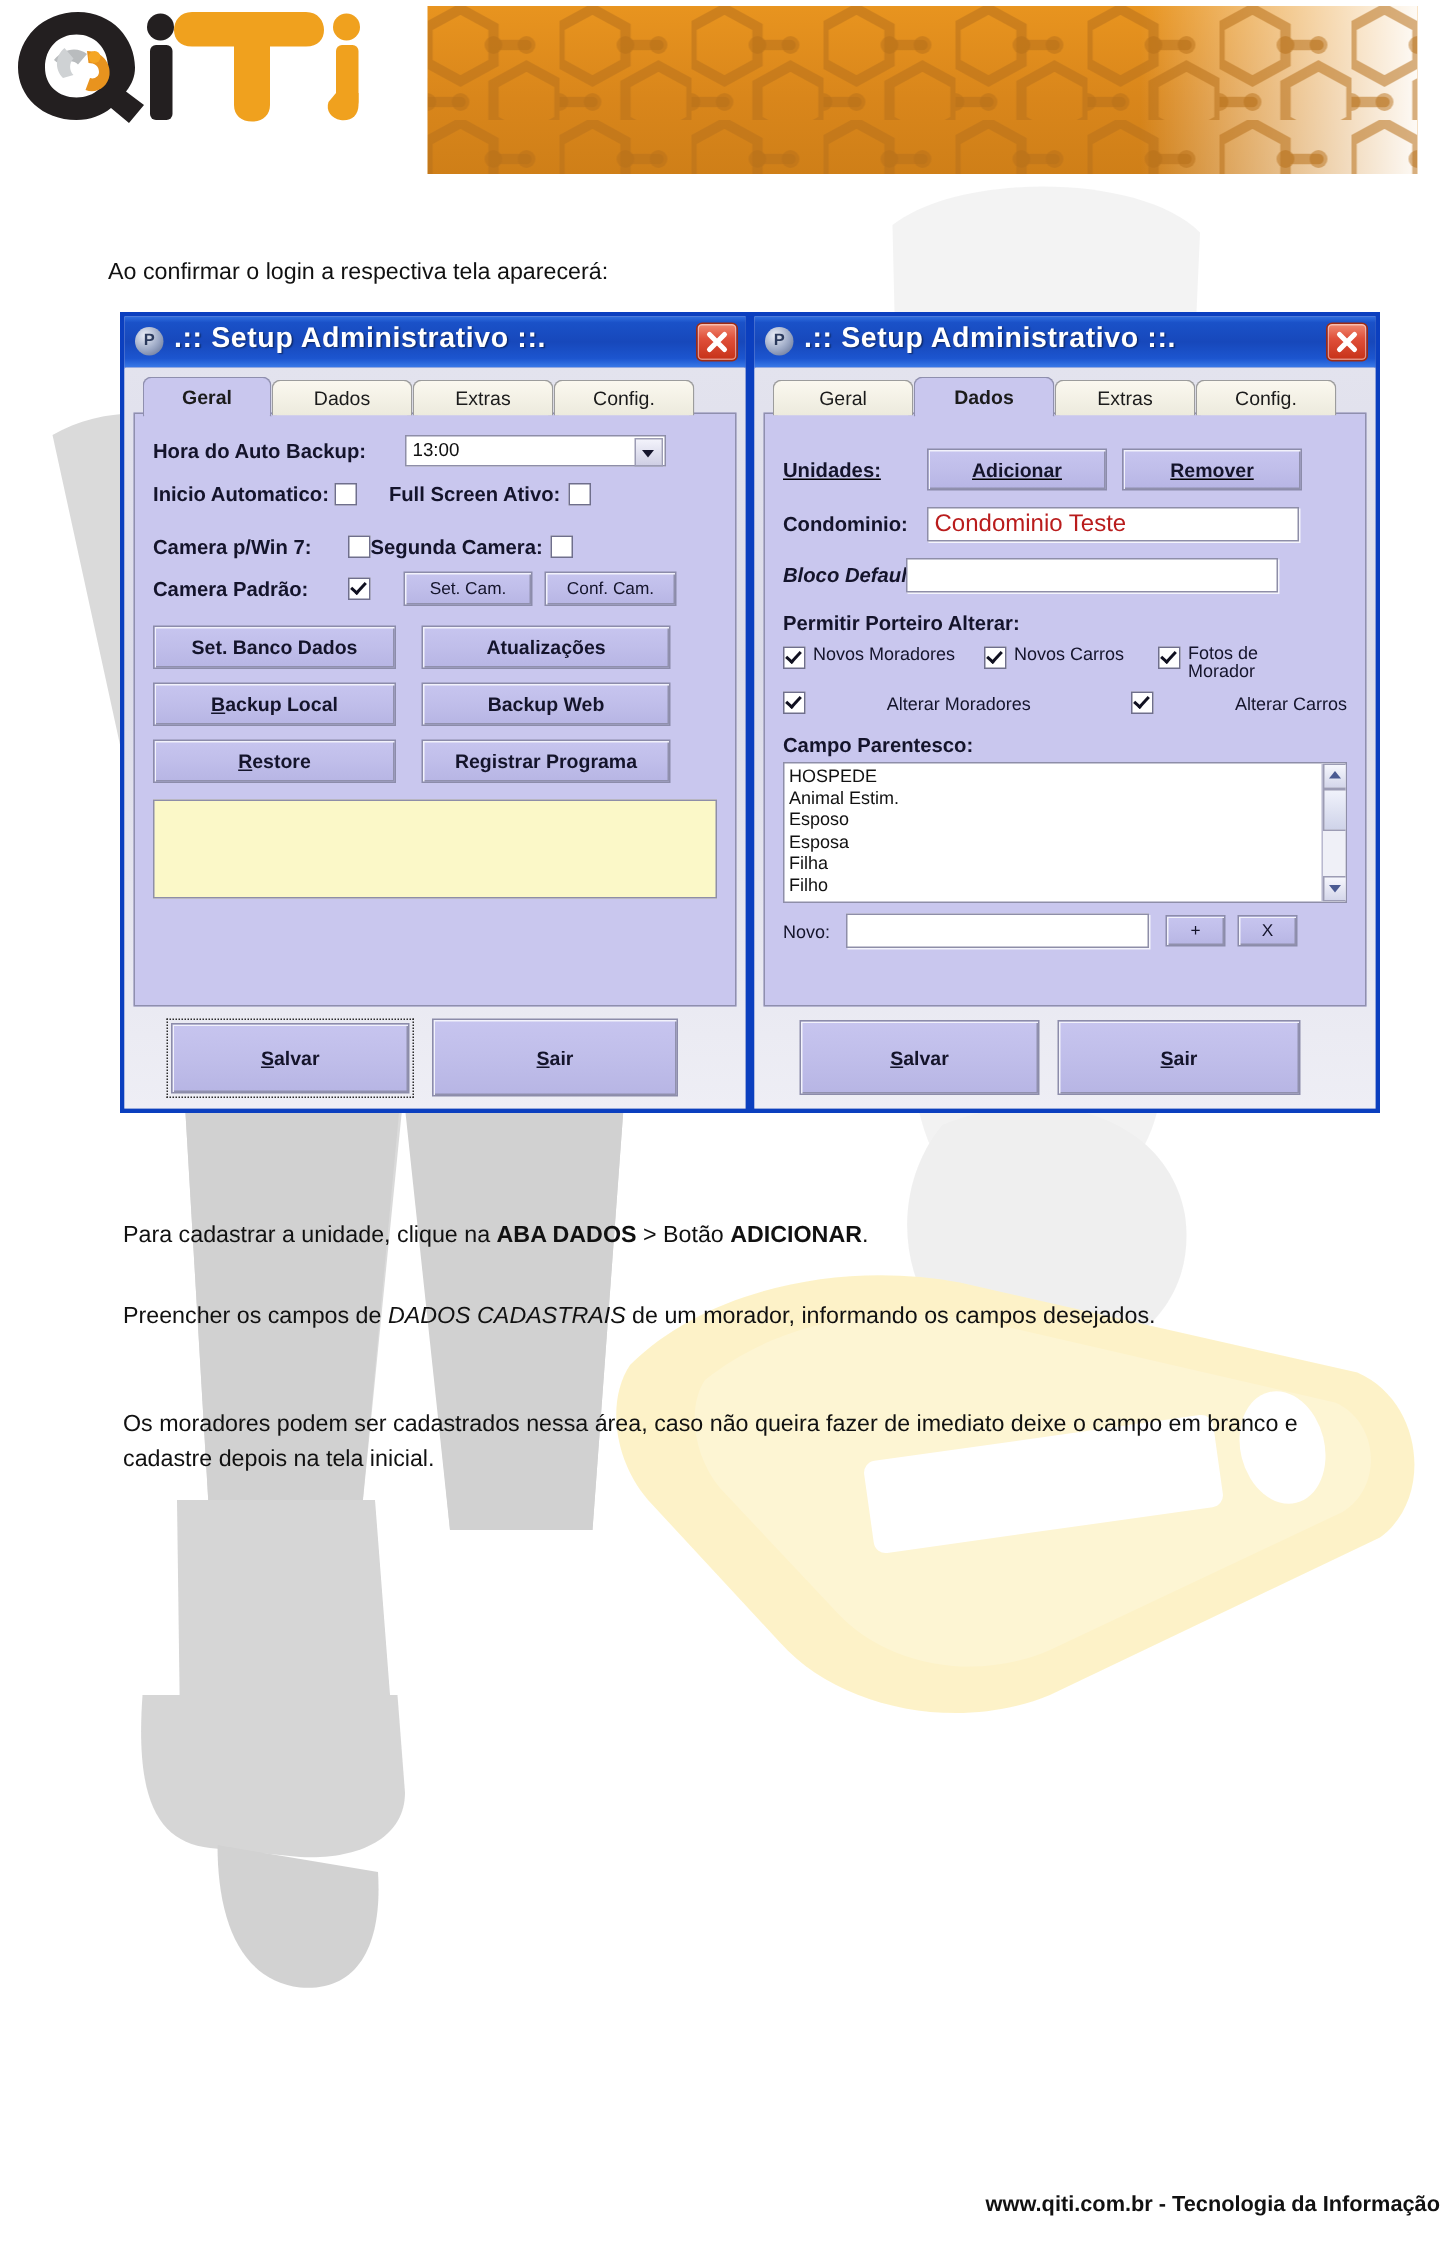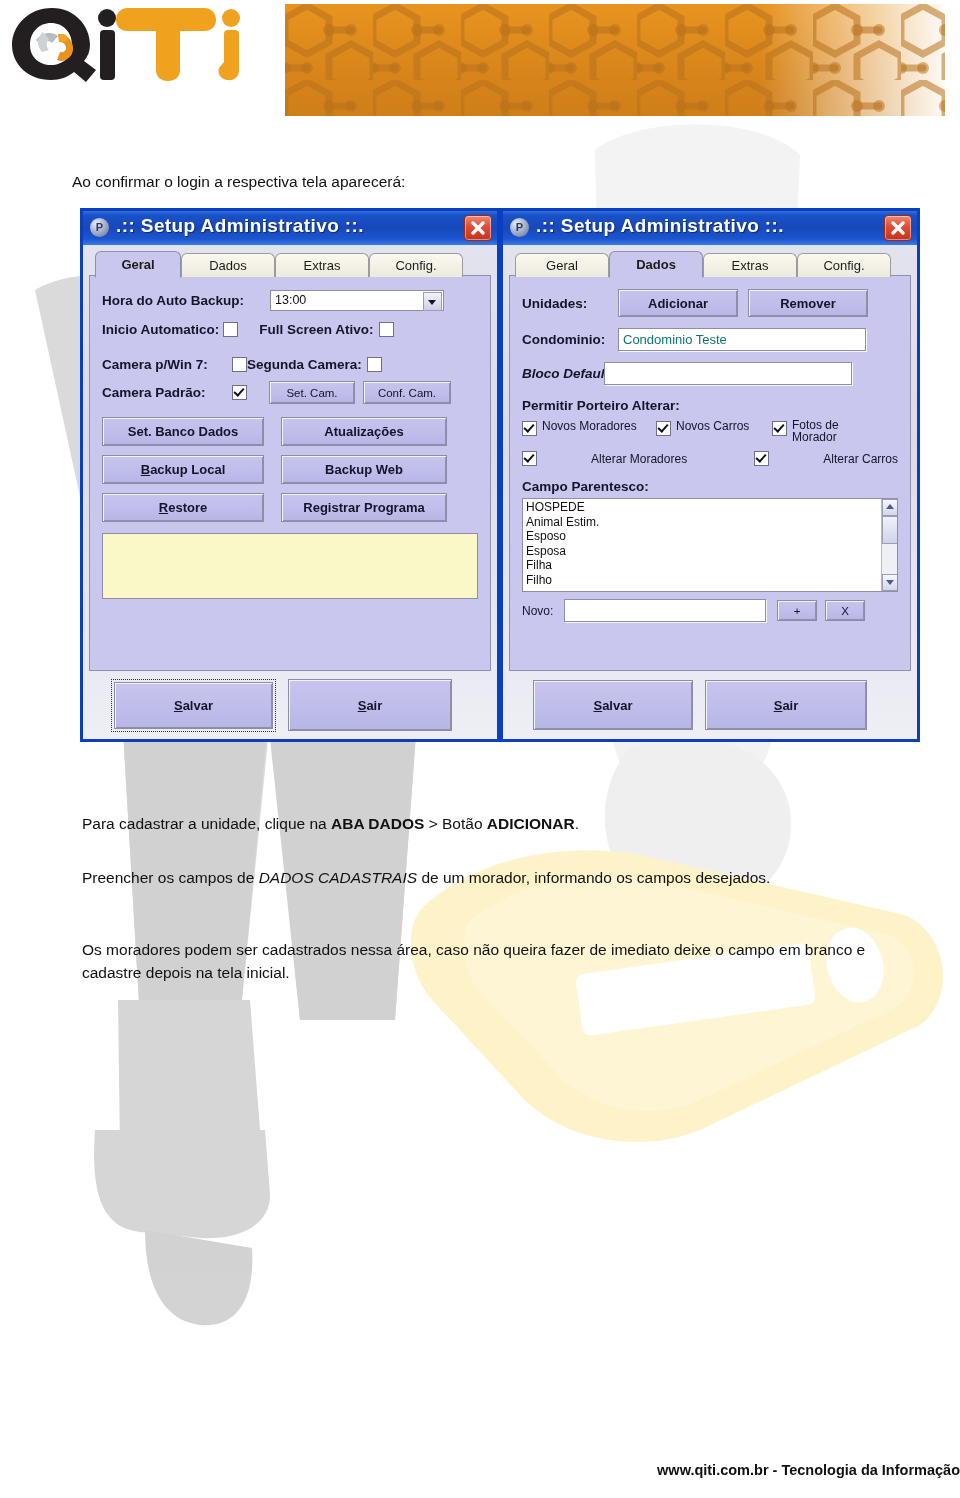--- a/index.html
+++ b/index.html
@@ -76,21 +76,21 @@
   .tabpage{position:absolute; left:0; right:0; top:24px; bottom:0;
       background:#c9c7ee; border:1px solid #8f8fae; z-index:1; padding:10px 12px;}
 
   .lbl{font-size:13.5px; font-weight:bold; color:#14142b; white-space:nowrap;}
   .lbl-sm{font-size:12px; color:#14142b; white-space:nowrap;}
 
   .row{position:relative; display:flex; align-items:center;}
 
   .txtbox{background:#ffffff; border:1px solid #8e8ea8;
       box-shadow:1px 1px 0 rgba(255,255,255,.8);
-      font-size:13px; color:#0f766e; padding:2px 4px; height:17px; line-height:17px;
+      font-size:16px; color:#b91c1c; padding:2px 4px; height:17px; line-height:17px;
       overflow:hidden; white-space:nowrap;}
 
   .combo{position:relative; background:#ffffff; border:1px solid #8e8ea8; height:19px;}
   .combo .cval{position:absolute; left:4px; top:2px; font-size:12.5px; color:#111;}
   .combo .carrow{position:absolute; right:1px; top:1px; width:17px; height:17px;
       background:linear-gradient(to bottom,#f3f3fb,#cfcfe4); border:1px solid #9c9cb4; cursor:pointer;}
   .combo .carrow:after{content:""; position:absolute; left:4px; top:7px;
       border-left:4px solid transparent; border-right:4px solid transparent; border-top:5px solid #15152c;}
 
   .cb{display:inline-block; width:13px; height:13px; background:#ffffff;
@@ -317,21 +317,21 @@
     <div class="tabhost">
       <div class="tabstrip">
         <div class="tab" style="left:6px;  width:92px;">Geral</div>
         <div class="tab active" style="left:100px;width:92px;">Dados</div>
         <div class="tab" style="left:194px;width:92px;">Extras</div>
         <div class="tab" style="left:288px;width:92px;">Config.</div>
       </div>
 
       <div class="tabpage">
 
-        <div class="row" style="margin-top:3px;">
+        <div class="row" style="margin-top:13px;text-decoration:underline;">
           <div class="lbl" style="width:96px;">Unidades:</div>
           <div class="btn" style="width:118px; height:26px;">Adicionar</div>
           <div class="btn" style="margin-left:10px; width:118px; height:26px;">Remover</div>
         </div>
 
         <div class="row" style="margin-top:11px;">
           <div class="lbl" style="width:96px;">Condominio:</div>
           <div class="txtbox" style="width:238px;">Condominio Teste</div>
         </div>
 

